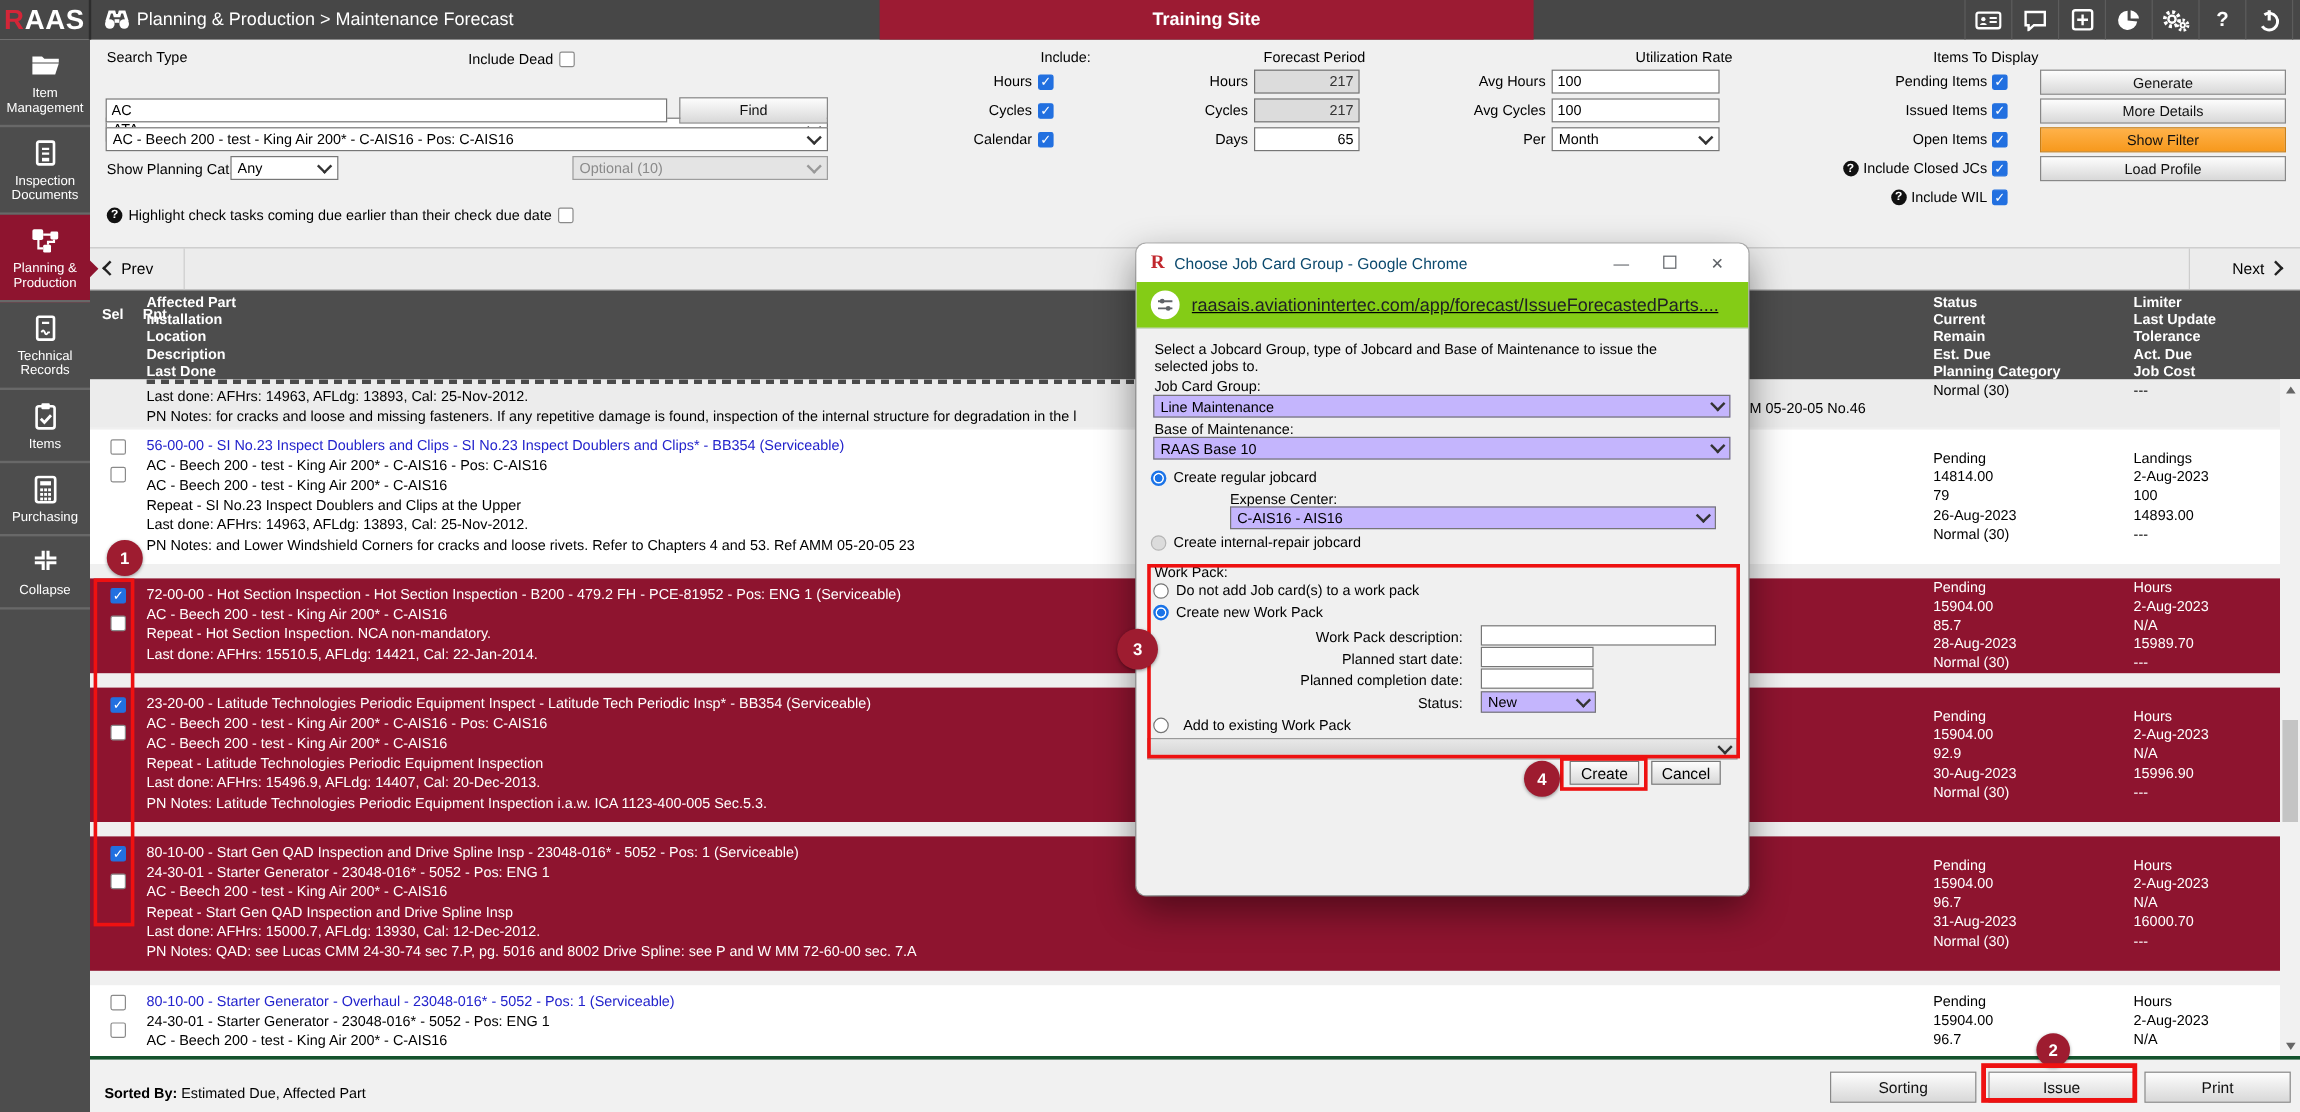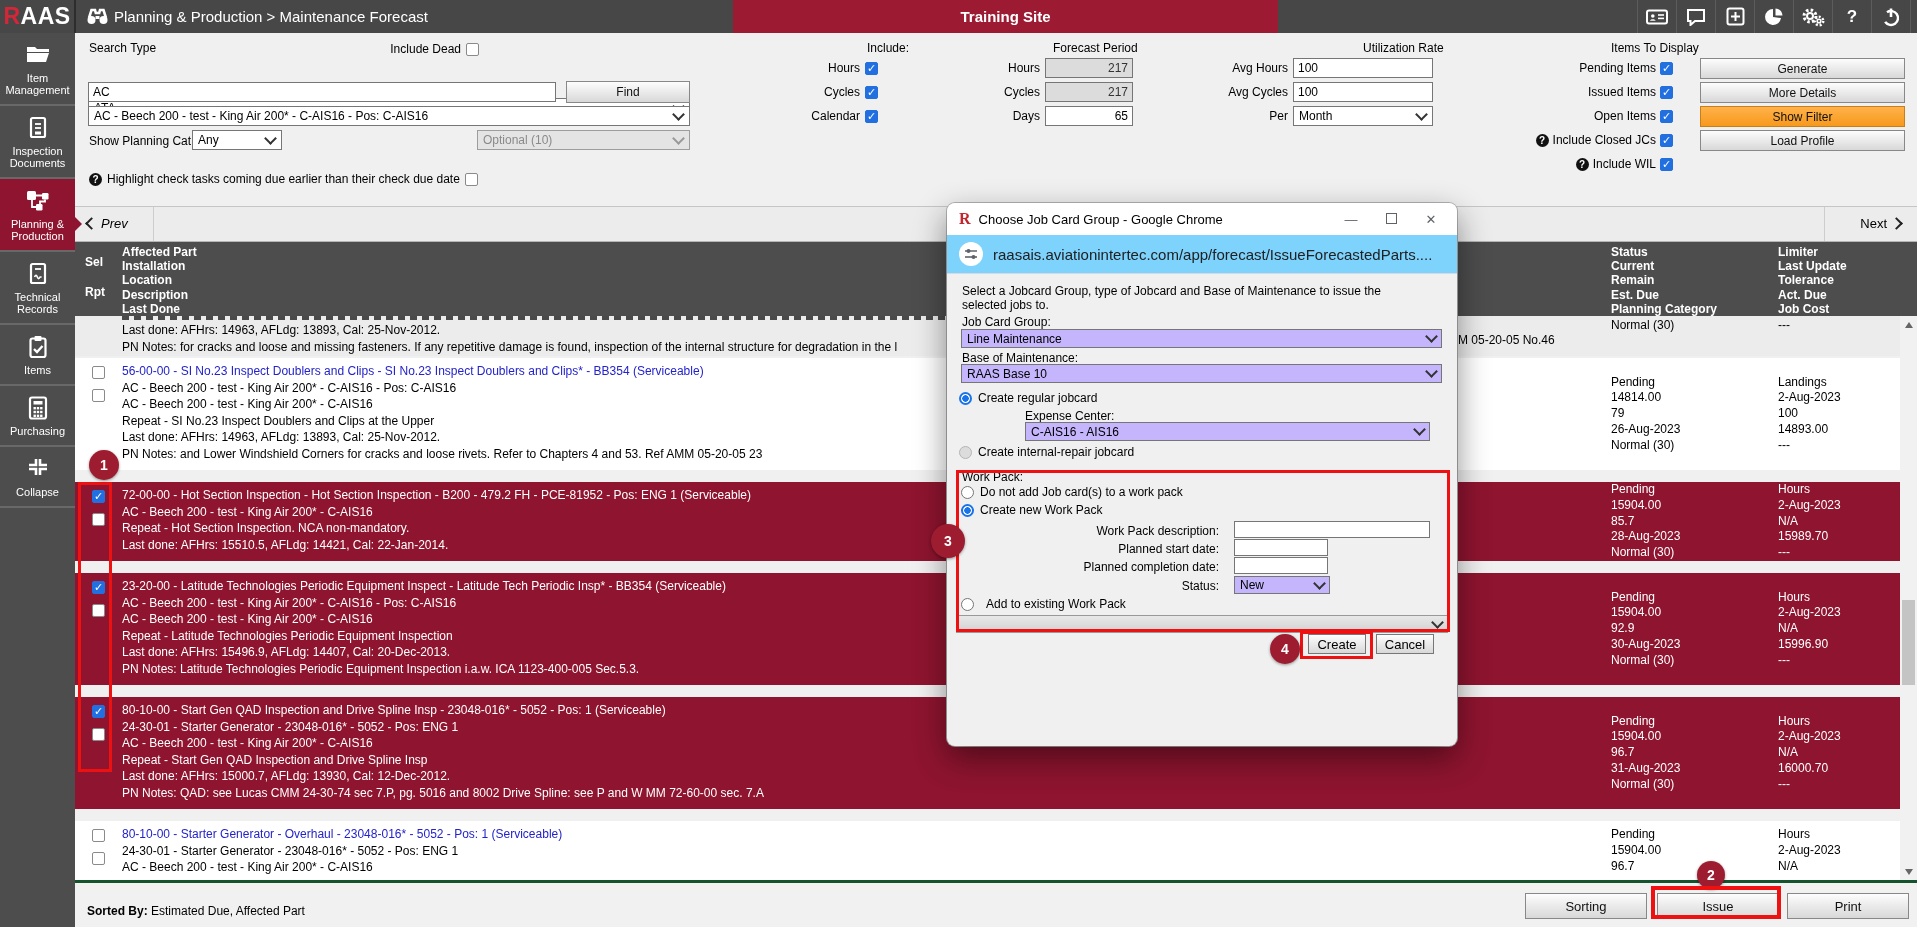--- a/index.html
+++ b/index.html
@@ -53,29 +53,29 @@
   .fc-row{right:784px;}
   .ut-row{right:484px;}
   .itd-row{right:244px;gap:4px;}
   #include-dead-row{top:6px;right:1438px;}
   #highlight-row{left:14px;top:136px;gap:5px;}
   .fc-inp{width:88px;height:20px;text-align:right;}
   .ut-inp{width:140px;height:20px;}
   .ut-sel{position:static;width:140px;height:20px;}
   
   .pagerbar{position:absolute;left:75px;top:206px;width:1842px;height:36px;background:#ececec;border-top:1px solid #c6c6c6;border-bottom:1px solid #b5b5b5;box-sizing:border-box;z-index:2;font-size:13px;}
-  #prev-link{position:absolute;left:12px;top:9px;cursor:pointer;display:flex;align-items:center;gap:5px;font-style:italic;}
+  #prev-link{position:absolute;left:12px;top:9px;cursor:pointer;display:flex;align-items:center;gap:5px;}
   #next-link{position:absolute;right:16px;top:9px;cursor:pointer;display:flex;align-items:center;gap:5px;}
   .chevL{width:7px;height:7px;border-left:2px solid #222;border-bottom:2px solid #222;transform:rotate(45deg);}
   .chevR{width:7px;height:7px;border-right:2px solid #222;border-top:2px solid #222;transform:rotate(45deg);}
   .psep{position:absolute;top:0;width:1px;height:100%;background:#cdcdcd;}
   .navpointer{position:absolute;left:75px;top:217px;width:0;height:0;border-left:7px solid #8e142f;border-top:7px solid transparent;border-bottom:7px solid transparent;z-index:6;}
   
   .thead{position:absolute;left:75px;top:242px;width:1842px;height:74px;background:#4d4d4d;color:#fff;display:flex;font-size:12px;font-weight:bold;z-index:2;box-sizing:border-box;}
-  .thead .cbcol{width:47px;box-sizing:border-box;padding:13px 0 0 10px;display:flex;flex-direction:column;gap:16px;}
+  .thead .cbcol{width:47px;box-sizing:border-box;padding:13px 0 0 10px;display:flex;flex-direction:row;gap:16px;}
   .thead .mcol{flex:1;padding-top:3px;line-height:14.2px;}
   .thead .scol{width:167px;padding-top:3px;line-height:14.2px;}
   .thead .lcol{width:139px;padding-top:3px;line-height:14.2px;}
   .rows{position:absolute;left:75px;top:316px;width:1825px;height:564px;overflow:hidden;font-size:12px;z-index:1;color:#000;}
   .trow{display:flex;background:#fff;margin-bottom:12px;}
   .trow.sel-row{background:#8e142f;color:#fff;}
   .trow .cbcol{width:47px;box-sizing:border-box;display:flex;flex-direction:column;align-items:center;gap:10px;padding-top:8px;flex:none;}
   .trow .mcol{flex:1;line-height:16.5px;padding:5px 0 8px;overflow:hidden;white-space:nowrap;}
   .trow .scol{width:167px;flex:none;display:flex;flex-direction:column;justify-content:center;line-height:15.8px;}
   .trow .lcol{width:122px;flex:none;display:flex;flex-direction:column;justify-content:center;line-height:15.8px;}
@@ -93,24 +93,24 @@
   .tri-dn{width:0;height:0;border-left:4px solid transparent;border-right:4px solid transparent;border-top:6px solid #666;}
   .sthumb{position:absolute;left:2px;top:284px;width:13px;height:85px;background:#c4c4c4;cursor:pointer;}
   
   .bottombar{position:absolute;left:75px;top:880px;width:1842px;height:47px;background:#f1f1f1;border-top:3px solid #14532d;box-sizing:border-box;z-index:10;font-size:12px;}
   #sortedby{position:absolute;left:12px;top:21px;}
   .footbtn{position:absolute;top:10px;width:122px;height:26px;font-size:13px;}
   
   .popup{position:absolute;left:947px;top:203px;width:510px;height:543px;background:#f0f0f0;border-radius:8px;box-shadow:0 12px 32px rgba(0,0,0,.45),0 0 0 1px #b5b5b5;z-index:40;overflow:hidden;}
   .ptitle{height:32px;background:#fff;display:flex;align-items:center;padding:0 10px 0 12px;gap:8px;border-radius:8px 8px 0 0;}
   .pfav{color:#c1272d;font-weight:bold;font-size:16px;font-family:"Liberation Serif",serif;}
-  .ptext{color:#000000;font-size:13px;flex:1;white-space:nowrap;overflow:hidden;}
+  .ptext{color:#0c4a6e;font-size:13px;flex:1;white-space:nowrap;overflow:hidden;}
   .pctrl{color:#5f6368;font-size:13px;width:32px;text-align:center;cursor:pointer;}
   .sq{width:9px;height:9px;border:1.5px solid #5f6368;display:inline-block;}
-  .purl{height:38px;background:#7dd3fc;border-bottom:1px solid #d5dae3;display:flex;align-items:center;padding:0 12px;gap:10px;}
+  .purl{height:38px;background:#84cc16;border-bottom:1px solid #d5dae3;display:flex;align-items:center;padding:0 12px;gap:10px;text-decoration:underline;}
   .purlicon{width:24px;height:24px;border-radius:50%;background:#fff;display:flex;align-items:center;justify-content:center;flex:none;}
   .purltext{font-size:15px;color:#202124;white-space:nowrap;overflow:hidden;}
   .pbody{position:relative;font-size:12px;color:#000;height:473px;}
   .pbody .ab{position:absolute;}
   .prow{position:absolute;display:flex;align-items:center;gap:6px;white-space:nowrap;}
   .radio{width:13px;height:13px;border-radius:50%;background:#fff;border:1px solid #757575;box-sizing:border-box;flex:none;cursor:pointer;}
   .radio.on{border:2px solid #1a73e8;background:radial-gradient(circle,#1a73e8 0 3px,#fff 3.5px);}
   .radio.dis{background:#dcdcdc;border-color:#b5b5b5;}
   .psel{position:absolute;display:flex;align-items:center;justify-content:space-between;padding:0 5px;background:#c4b5fd;border:1px solid #767676;box-sizing:border-box;cursor:pointer;font-size:12px;}
   .psel.disabled{background:linear-gradient(#e8e8e8,#d2d2d2);border-color:#999;}

